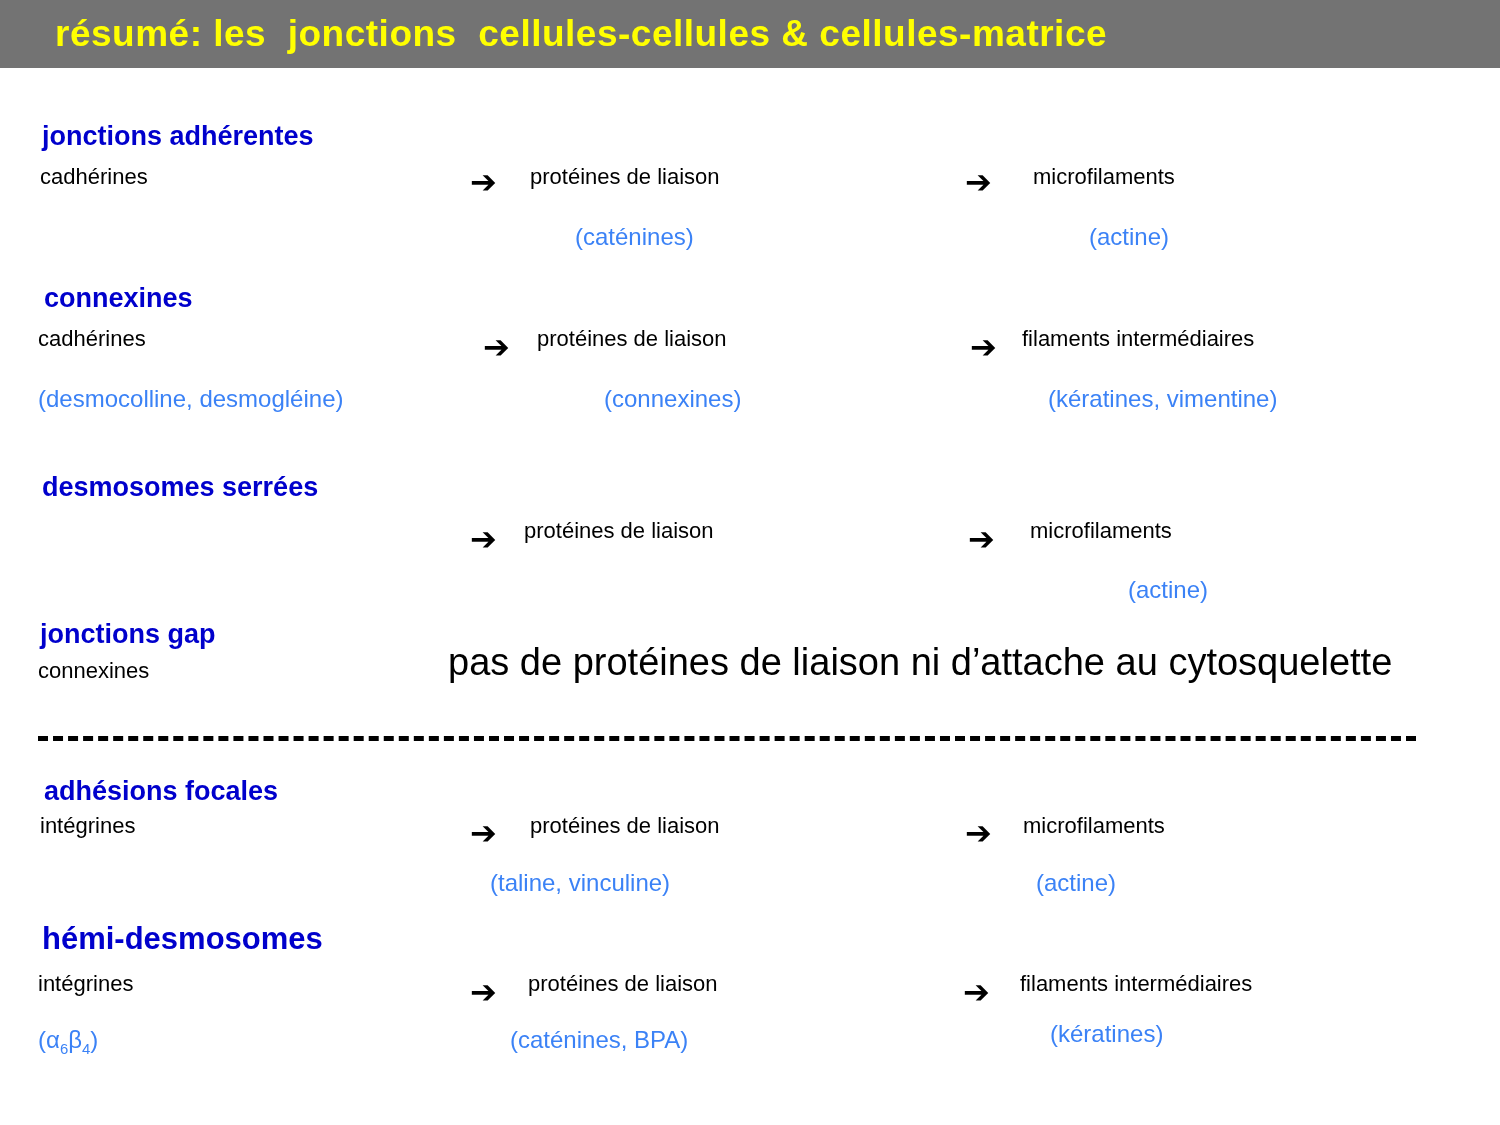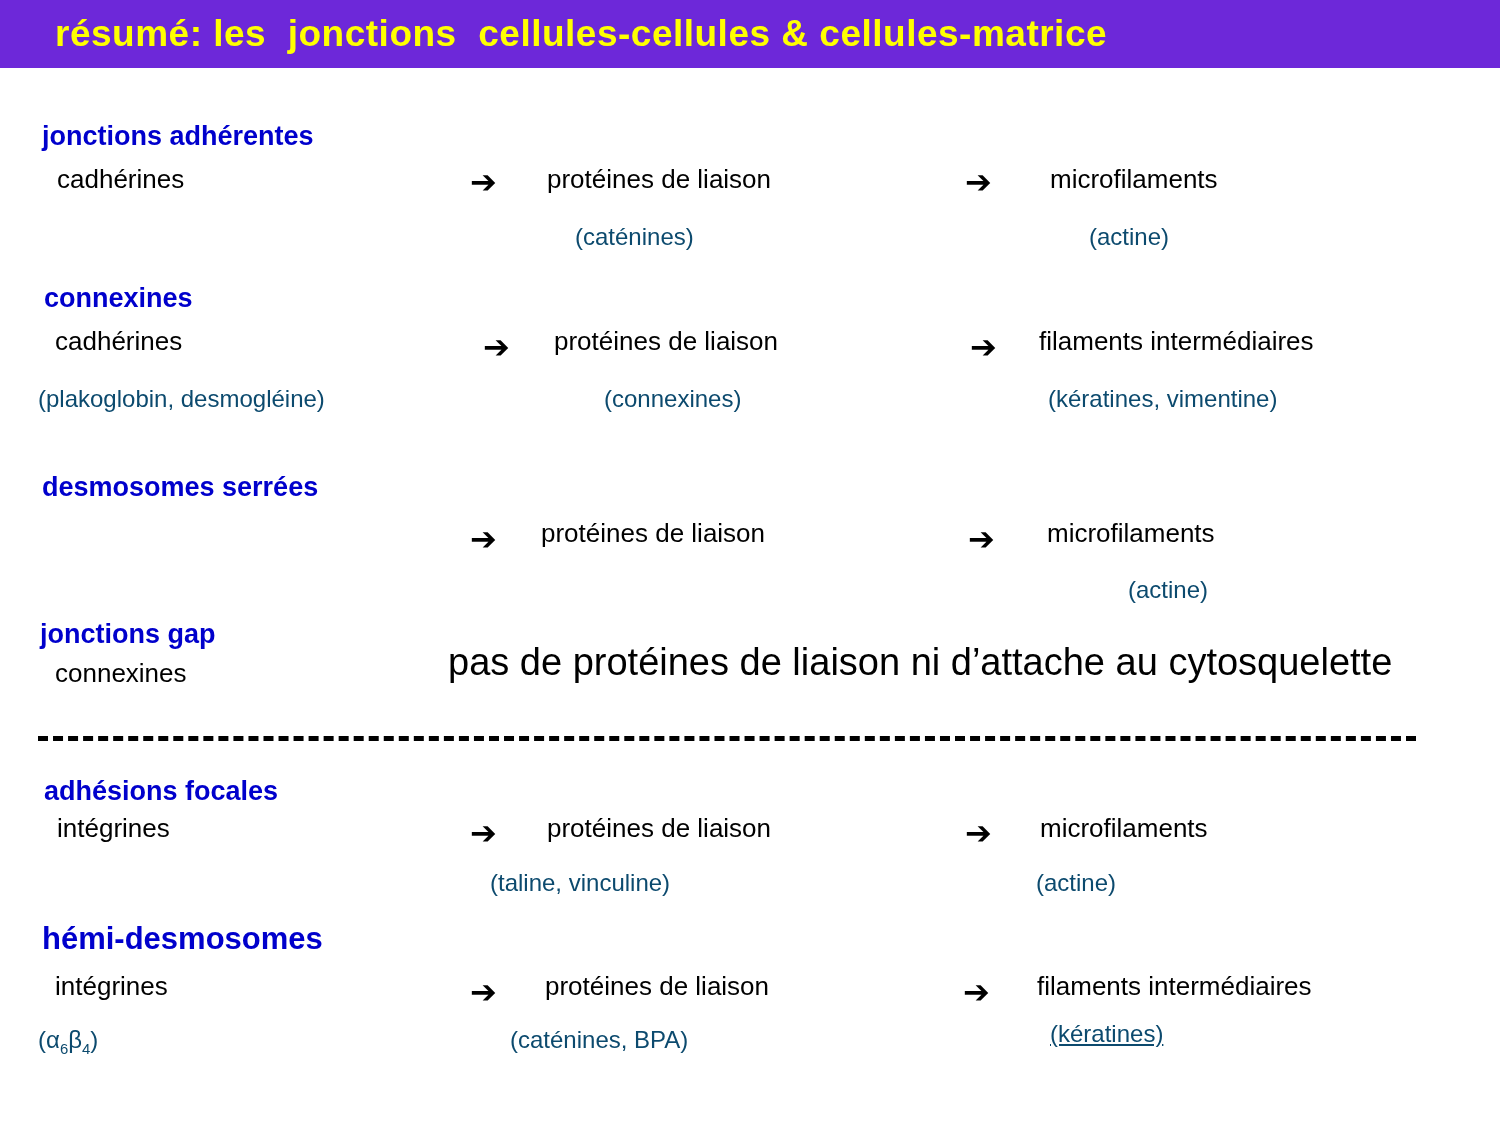--- a/index.html
+++ b/index.html
@@ -17,21 +17,21 @@
     position: relative;
     width: 1500px;
     height: 1125px;
   }
   .title-bar {
     position: absolute;
     left: 0;
     top: 0;
     width: 1500px;
     height: 68px;
-    background: #6d28d9;
+    background: #737373;
     display: flex;
     align-items: center;
   }
   .title-bar .title-text {
     color: #ffff00;
     font-size: 37px;
     font-weight: bold;
     letter-spacing: 0.5px;
     margin-left: 55px;
     white-space: pre;
@@ -46,27 +46,26 @@
   .section-head {
     position: absolute;
     color: #0000cc;
     font-weight: bold;
     font-size: 27px;
     white-space: nowrap;
   }
   .row-text {
     position: absolute;
     color: #000000;
-    font-size: 26px;
+    font-size: 22px;
     white-space: nowrap;
-    margin-left: 17px;
   }
   .sub-text {
     position: absolute;
-    color: #0c4a6e;
+    color: #3b82f6;
     font-size: 24px;
     white-space: nowrap;
     text-align: center;
   }
   .arrow {
     position: absolute;
     color: #000000;
     font-size: 32px;
     white-space: nowrap;
   }
@@ -103,21 +102,21 @@
     <div class="row-text" style="left:40px; top:96px;">cadhérines</div>
     <div class="arrow" style="left:470px; top:95px;">➔</div>
     <div class="row-text" style="left:530px; top:96px;">protéines de liaison</div>
     <div class="sub-text" style="left:575px; top:155px;">(caténines)</div>
     <div class="arrow" style="left:965px; top:95px;">➔</div>
     <div class="row-text" style="left:1033px; top:96px;">microfilaments</div>
     <div class="sub-text" style="left:1089px; top:155px;">(actine)</div>
 
     <div class="section-head" style="left:44px; top:215px;">connexines</div>
     <div class="row-text" style="left:38px; top:258px;">cadhérines</div>
-    <div class="sub-text" style="left:38px; top:317px;">(plakoglobin, desmogléine)</div>
+    <div class="sub-text" style="left:38px; top:317px;">(desmocolline, desmogléine)</div>
     <div class="arrow" style="left:483px; top:260px;">➔</div>
     <div class="row-text" style="left:537px; top:258px;">protéines de liaison</div>
     <div class="sub-text" style="left:604px; top:317px;">(connexines)</div>
     <div class="arrow" style="left:970px; top:260px;">➔</div>
     <div class="row-text" style="left:1022px; top:258px;">filaments intermédiaires</div>
     <div class="sub-text" style="left:1048px; top:317px;">(kératines, vimentine)</div>
 
     <div class="section-head" style="left:42px; top:404px;">desmosomes serrées</div>
     <div class="arrow" style="left:470px; top:452px;">➔</div>
     <div class="row-text" style="left:524px; top:450px;">protéines de liaison</div>
@@ -141,16 +140,16 @@
     <div class="sub-text" style="left:1036px; top:801px;">(actine)</div>
 
     <div class="section-head" style="left:42px; top:853px; font-size:31px;">hémi-desmosomes</div>
     <div class="row-text" style="left:38px; top:903px;">intégrines</div>
     <div class="sub-text" style="left:38px; top:958px;">(α<sub>6</sub>β<sub>4</sub>)</div>
     <div class="arrow" style="left:470px; top:905px;">➔</div>
     <div class="row-text" style="left:528px; top:903px;">protéines de liaison</div>
     <div class="sub-text" style="left:510px; top:958px;">(caténines, BPA)</div>
     <div class="arrow" style="left:963px; top:905px;">➔</div>
     <div class="row-text" style="left:1020px; top:903px;">filaments intermédiaires</div>
-    <div class="sub-text" style="left:1050px; top:952px;text-decoration:underline;">(kératines)</div>
+    <div class="sub-text" style="left:1050px; top:952px;">(kératines)</div>
 
   </div>
 </div>
 
 </body></html>

